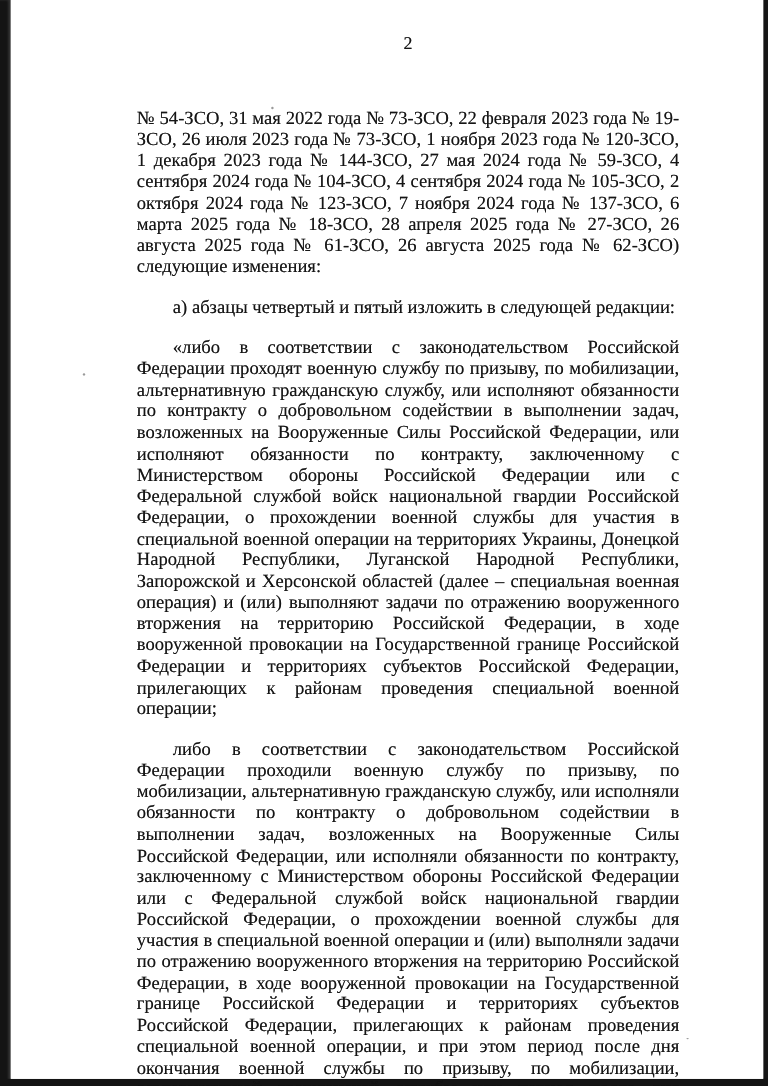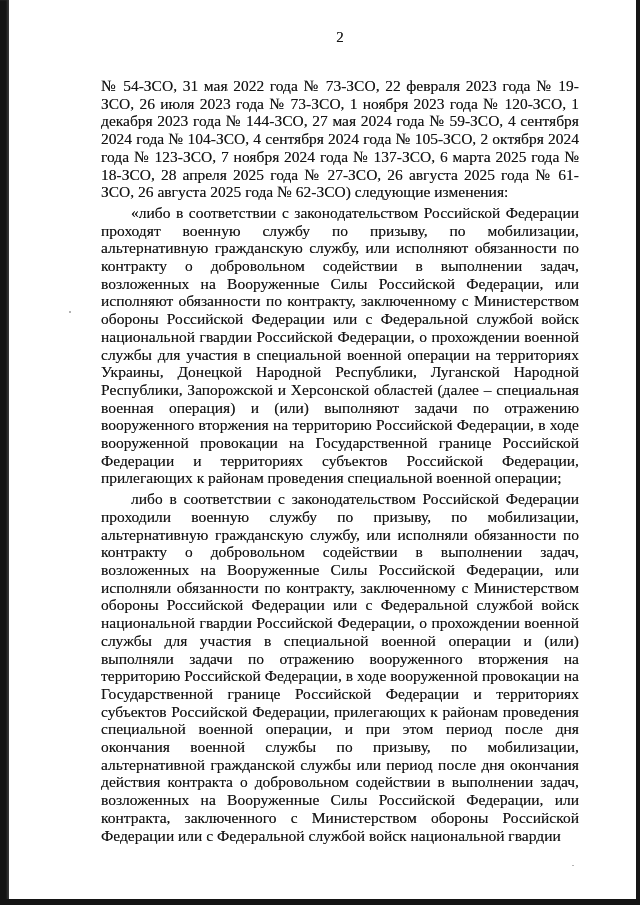--- a/index.html
+++ b/index.html
@@ -53,21 +53,21 @@
     position: absolute;
     left: 89px; top: 74px;
     width: 484px;
     color: #151515;
     font-size: 15.5px;
     line-height: 17.7px;
     text-align: justify;
     text-shadow: 0 0 0.4px rgba(0,0,0,0.55);
   }
   .para {
-    margin: 3px;
+    margin: 16px;
     padding: 0;
   }
   .para.ind {
     text-indent: 30px;
   }
   
   .speck { position: absolute; background: #9a9a9a; border-radius: 50%; }
   .speck.s1 { left: 217px; top: 89px;  width: 2px; height: 2px; }
   .speck.s2 { left: 268px; top: 155px; width: 2px; height: 1px; }
   .speck.s3 { left: 60px;  top: 311px; width: 2px; height: 2px; }
@@ -78,20 +78,21 @@
 
 <div class="scan-edge-left"></div>
 <div class="scan-edge-right"></div>
 <div class="scan-edge-bottom"></div>
 
 <div class="page">
   <div class="page-number">2</div>
 
   <div class="body-text">
     <p class="para cont">№ 54-ЗСО, 31 мая 2022 года № 73-ЗСО, 22 февраля 2023 года № 19-ЗСО, 26 июля 2023 года № 73-ЗСО, 1 ноября 2023 года № 120-ЗСО, 1 декабря 2023 года № 144-ЗСО, 27 мая 2024 года № 59-ЗСО, 4 сентября 2024 года № 104-ЗСО, 4 сентября 2024 года № 105-ЗСО, 2 октября 2024 года № 123-ЗСО, 7 ноября 2024 года № 137-ЗСО, 6 марта 2025 года № 18-ЗСО, 28 апреля 2025 года № 27-ЗСО, 26 августа 2025 года № 61-ЗСО, 26 августа 2025 года № 62-ЗСО) следующие изменения:</p>
+    <p class="para ind">а) абзацы четвертый и пятый изложить в следующей редакции:</p>
     <p class="para ind">«либо в соответствии с законодательством Российской Федерации проходят военную службу по призыву, по мобилизации, альтернативную гражданскую службу, или исполняют обязанности по контракту о добровольном содействии в выполнении задач, возложенных на Вооруженные Силы Российской Федерации, или исполняют обязанности по контракту, заключенному с Министерством обороны Российской Федерации или с Федеральной службой войск национальной гвардии Российской Федерации, о прохождении военной службы для участия в специальной военной операции на территориях Украины, Донецкой Народной Республики, Луганской Народной Республики, Запорожской и Херсонской областей (далее – специальная военная операция) и (или) выполняют задачи по отражению вооруженного вторжения на территорию Российской Федерации, в ходе вооруженной провокации на Государственной границе Российской Федерации и территориях субъектов Российской Федерации, прилегающих к районам проведения специальной военной операции;</p>
     <p class="para ind">либо в соответствии с законодательством Российской Федерации проходили военную службу по призыву, по мобилизации, альтернативную гражданскую службу, или исполняли обязанности по контракту о добровольном содействии в выполнении задач, возложенных на Вооруженные Силы Российской Федерации, или исполняли обязанности по контракту, заключенному с Министерством обороны Российской Федерации или с Федеральной службой войск национальной гвардии Российской Федерации, о прохождении военной службы для участия в специальной военной операции и (или) выполняли задачи по отражению вооруженного вторжения на территорию Российской Федерации, в ходе вооруженной провокации на Государственной границе Российской Федерации и территориях субъектов Российской Федерации, прилегающих к районам проведения специальной военной операции, и при этом период после дня окончания военной службы по призыву, по мобилизации, альтернативной гражданской службы или период после дня окончания действия контракта о добровольном содействии в выполнении задач, возложенных на Вооруженные Силы Российской Федерации, или контракта, заключенного с Министерством обороны Российской Федерации или с Федеральной службой войск национальной гвардии</p>
   </div>
 
   <span class="speck s1"></span>
   <span class="speck s2"></span>
   <span class="speck s3"></span>
   <span class="speck s4"></span>
 </div>
 

